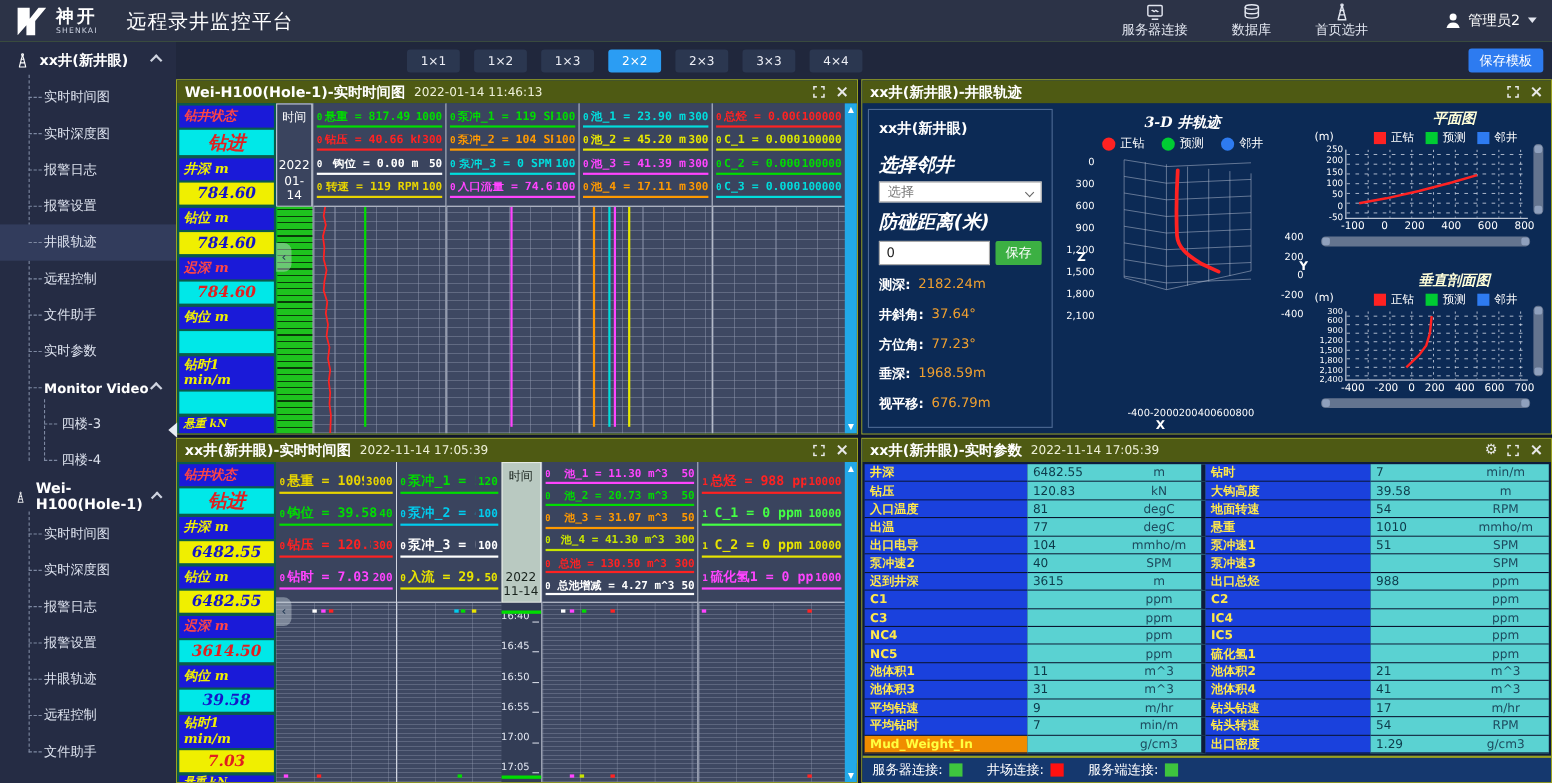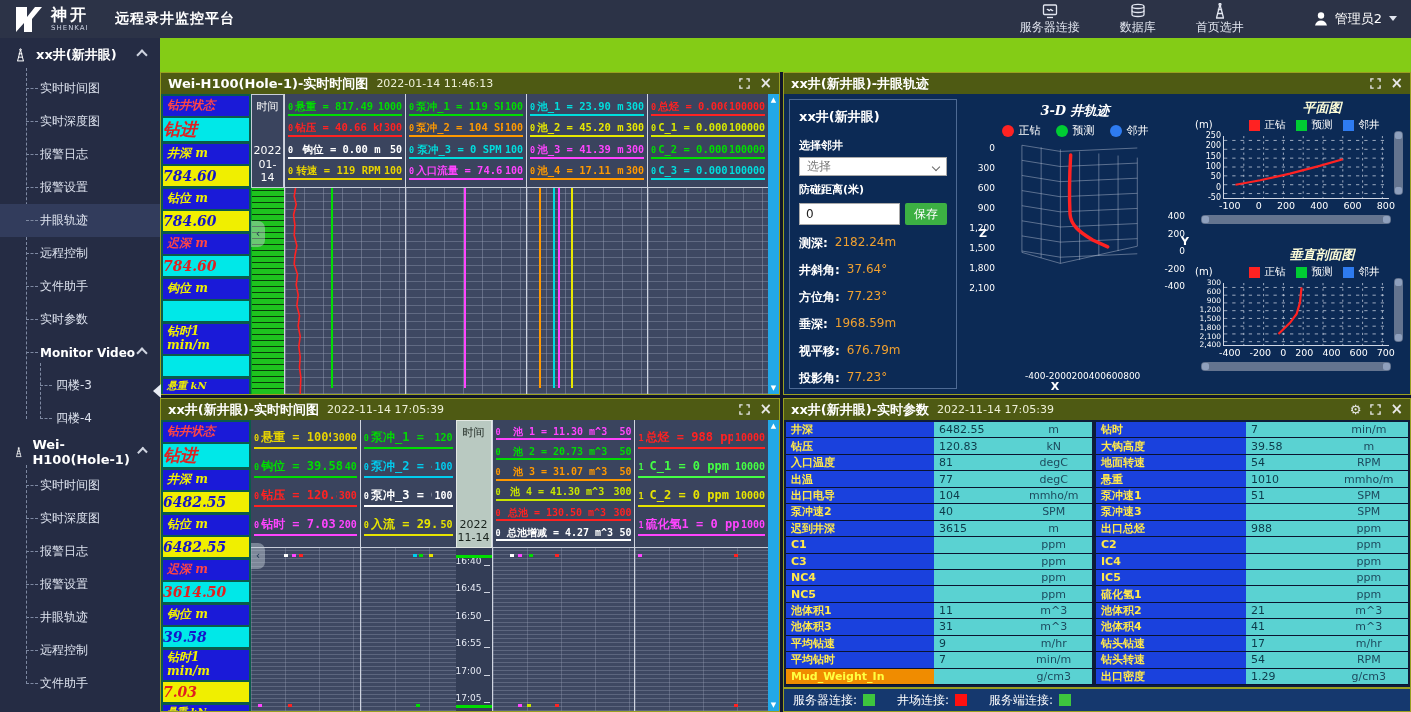--- a/index.html
+++ b/index.html
@@ -5,21 +5,21 @@
   html,body{margin:0;padding:0;background:#10162a;}
   body{width:1411px;height:712px;overflow:hidden;font-family:"DejaVu Sans","Liberation Sans",sans-serif;}
   .app{position:relative;width:1411px;height:712px;background:#84cc16;overflow:hidden;}
 
   
   .topbar{position:absolute;left:0;top:0;right:0;height:38px;background:#2c3347;display:flex;align-items:center;padding:0 14px;box-sizing:border-box;z-index:5;}
   .logo{display:flex;align-items:center;gap:7px;}
   .logotext{display:flex;flex-direction:column;line-height:1;}
   .logo-cn{color:#fff;font-size:16px;font-weight:bold;letter-spacing:3px;font-family:"DejaVu Serif",serif;}
   .logo-en{color:#cdd3e2;font-size:7px;letter-spacing:1px;margin-top:2px;}
-  .apptitle{color:#fff;font-size:14px;font-weight:bold;margin-left:26px;letter-spacing:1px;}
+  .apptitle{color:#fff;font-size:18px;font-weight:normal;margin-left:26px;letter-spacing:1px;}
   .topnav{margin-left:auto;display:flex;align-items:center;gap:40px;}
   .navitem{display:flex;flex-direction:column;align-items:center;color:#e2e6f0;font-size:12px;cursor:pointer;line-height:1.2;}
   .navitem svg{stroke:#e2e6f0;fill:none;stroke-width:1.3;}
   .useritem{display:flex;align-items:center;gap:5px;color:#fff;font-size:13px;margin-left:28px;cursor:pointer;}
   .caret-down{width:0;height:0;border-left:4px solid transparent;border-right:4px solid transparent;border-top:5px solid #e2e6f0;margin-left:2px;}
 
   
   .toolbar{position:absolute;left:160px;top:38px;right:0;height:34px;background:#20273c;display:flex;align-items:center;padding-left:210px;box-sizing:border-box;}
   .laybtns{display:flex;gap:13px;}
   .laybtn{min-width:48px;height:21px;background:#2b3750;border:none;border-radius:3px;color:#eceef5;font-size:11px;cursor:pointer;font-family:inherit;}
@@ -56,21 +56,21 @@
   .pic-group svg{stroke:#e8e8e8;fill:none;stroke-width:1.5;cursor:pointer;}
   .xclose{color:#e8e8e8;font-size:15px;font-weight:bold;line-height:1;cursor:pointer;}
   .gear{color:#e8e8e8;font-size:13px;line-height:1;cursor:pointer;}
 
   
   .tcbody{flex:1;display:flex;min-height:0;background:#0b5b4b;}
   .params{width:90px;flex:none;background:#0b5b4b;padding:2px;display:flex;flex-direction:column;gap:3px;overflow:hidden;box-sizing:border-box;}
   .plabel{background:#1a1ad8;color:#f0ef00;font-family:"DejaVu Serif",serif;font-style:italic;font-weight:bold;font-size:12px;display:flex;flex-direction:column;justify-content:center;padding:1px 4px;min-height:18px;line-height:1.15;}
   .plabel.small{font-size:10px;min-height:13px;}
   .pl2:empty{display:none;}
-  .pvalue{margin-top:2px;background:#00e8e8;color:#1515c8;font-family:"DejaVu Serif",serif;font-style:italic;font-weight:bold;font-size:14px;min-height:20px;display:flex;align-items:center;}
+  .pvalue{margin-top:2px;background:#00e8e8;color:#1515c8;font-family:"DejaVu Serif",serif;font-style:italic;font-weight:bold;font-size:14px;min-height:20px;display:flex;align-items:center;justify-content:center;}
   .pvalue.big{font-size:17px;}
   .chartwrap{flex:1;display:flex;min-width:0;position:relative;background:#3e4862;}
   .timecol{width:33px;flex:none;display:flex;flex-direction:column;}
   .timehead{background:#3a445e;border:1px solid #c8cdd9;color:#fff;display:flex;flex-direction:column;align-items:center;justify-content:space-between;padding:4px 0 2px;font-size:11px;box-sizing:border-box;}
   .th-a{height:94px;}
   .th-b{height:128px;background:#b9c9c1;color:#18221c;border-color:#e4e9e4;}
   .tdate{font-size:11px;text-align:center;line-height:1.25;}
   .timebody{flex:1;position:relative;}
   .green{background:repeating-linear-gradient(0deg,transparent 0 5px,rgba(0,0,0,.7) 5px 6px),#1ec21e;border-left:1px solid #0a2;}
   .track{flex:1;display:flex;flex-direction:column;border-left:1px solid #d0d5e0;min-width:0;}
@@ -94,21 +94,21 @@
   .ticks{position:absolute;left:0;right:2px;top:8px;bottom:8px;display:flex;flex-direction:column;justify-content:space-between;}
   .ttick{display:flex;align-items:flex-end;justify-content:flex-end;gap:2px;font-size:9px;color:#e6eaf4;}
   .ttick::after{content:"";width:6px;border-top:1px solid #cfd4e0;}
   .th-b ~ .timebody .ttick{color:#e6eaf4;}
   .greenbar{position:absolute;left:0;right:0;height:3px;background:#00dd00;z-index:2;}
 
   
   .trbody{flex:1;display:flex;min-height:0;padding:5px;gap:4px;box-sizing:border-box;background:#0c2a55;}
   .info{width:168px;flex:none;border:1px solid #4e6a94;padding:6px 9px;box-sizing:border-box;display:flex;flex-direction:column;overflow:hidden;}
   .info-title{font-weight:bold;font-size:13px;color:#fff;margin:2px 0 6px;}
-  .flabel{font-size:11px;font-weight:bold;color:#fff;margin:6px 0 4px;}
+  .flabel{font-size:17px;font-weight:bold;color:#fff;margin:6px 0 4px;font-style:italic;}
   .select{height:22px;background:#fff;border:1px solid #aaa;display:flex;align-items:center;padding:0 7px;font-size:12px;color:#777;cursor:pointer;}
   .chev-dn{margin-left:auto;width:5px;height:5px;border-right:1.5px solid #666;border-bottom:1.5px solid #666;transform:rotate(45deg);}
   .drow{display:flex;gap:5px;margin-top:2px;}
   .tinput{flex:1;height:22px;background:#fff;color:#222;font-size:12px;display:flex;align-items:center;padding:0 6px;border:1px solid #aaa;box-sizing:border-box;}
   .savebtn{height:22px;background:#3cb043;color:#fff;font-size:12px;display:flex;align-items:center;padding:0 9px;border-radius:2px;cursor:pointer;}
   .stat{display:flex;gap:7px;font-size:12px;margin-top:10px;white-space:nowrap;}
   .stat-l{color:#fff;font-weight:bold;}
   .stat-v{color:#f0a030;}
   .mid3d{flex:1;position:relative;color:#fff;min-width:0;}
   .d3title{text-align:center;font-family:"DejaVu Serif",serif;font-style:italic;font-weight:bold;font-size:13px;margin-top:3px;color:#fff;}
@@ -200,20 +200,39 @@
         <svg width="18" height="18" viewBox="0 0 18 18">
           <circle cx="9" cy="5.5" r="3.2" fill="#fff"></circle>
             <path d="M3 15.5 c.9-3.4 3-5 6-5 s5.1 1.6 6 5 z" fill="#fff"></path>
         </svg>
         <span>管理员2</span>
         <span class="caret-down"></span>
       </div>
     </div>
   </header>
 
+  <div class="toolbar">
+    <div class="laybtns">
+
+        <button class="laybtn">1×1</button>
+
+        <button class="laybtn">1×2</button>
+
+        <button class="laybtn">1×3</button>
+
+        <button class="laybtn active">2×2</button>
+
+        <button class="laybtn">2×3</button>
+
+        <button class="laybtn">3×3</button>
+
+        <button class="laybtn">4×4</button>
+      </div>
+    <button class="savebtn-top">保存模板</button>
+  </div>
 
   <aside class="sidebar">
 
       <div class="group">
         <div class="ghead">
           <svg width="15" height="17" viewBox="0 0 18 17">
             <path d="M9 1.5 L5.5 15 M9 1.5 L12.5 15 M6.8 6.5h4.4 M6 10.5h6 M5 15h8"></path>
             <circle cx="9" cy="1.5" r="1"></circle>
           </svg>
           <span>xx井(新井眼)</span>

